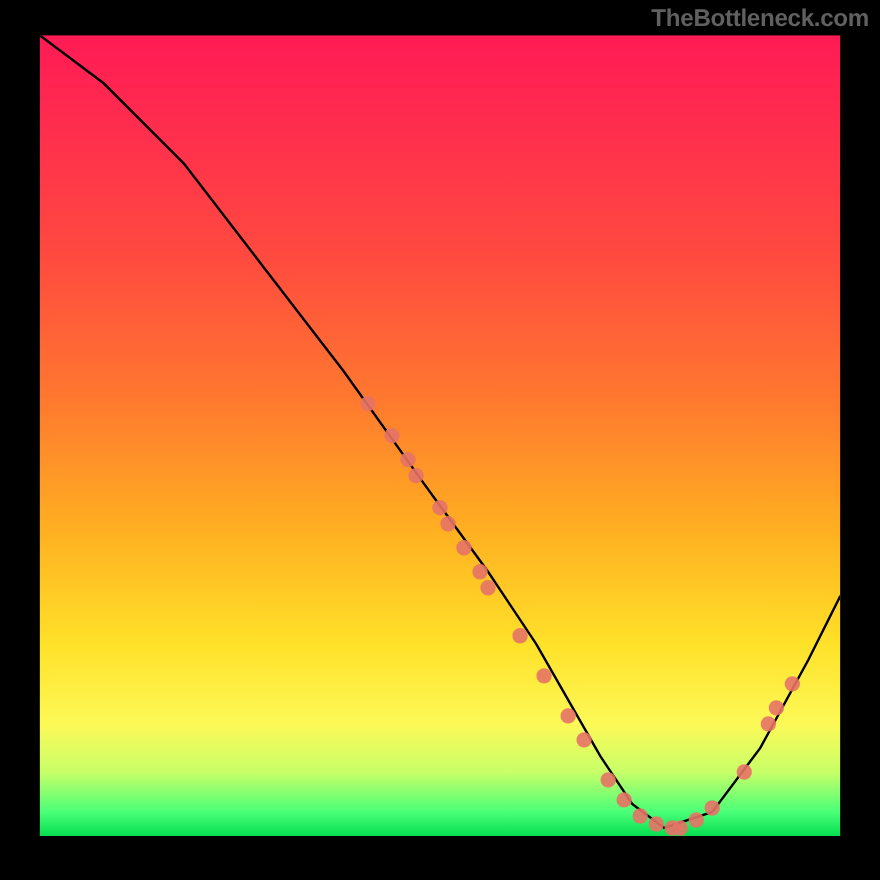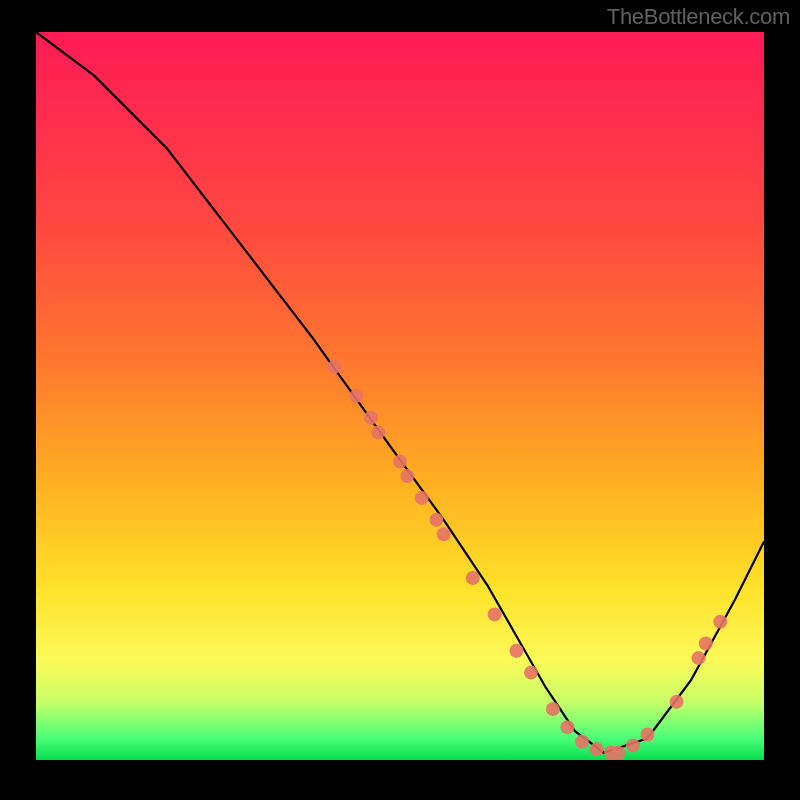--- a/index.html
+++ b/index.html
@@ -15,21 +15,21 @@
     width: 800px;
     height: 800px;
     background: #000;
   }
   .watermark {
     position: absolute;
     top: 4px;
     right: 10px;
     color: #606060;
     font-size: 22px;
-    font-weight: 400;
+    font-weight: 700;
     letter-spacing: -0.3px;
     z-index: 5;
   }
   .plot-frame {
     position: absolute;
     left: 36px;
     top: 32px;
     width: 728px;
     height: 728px;
     background: #000;

